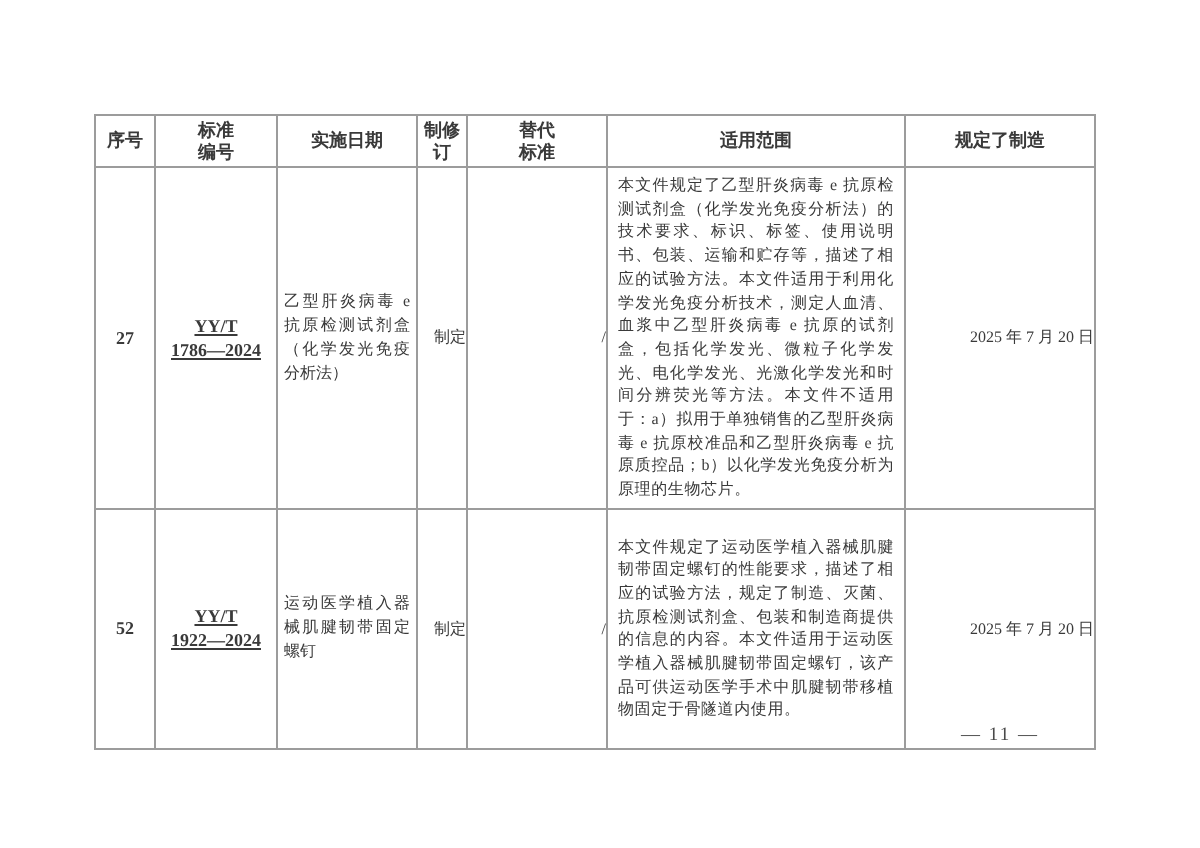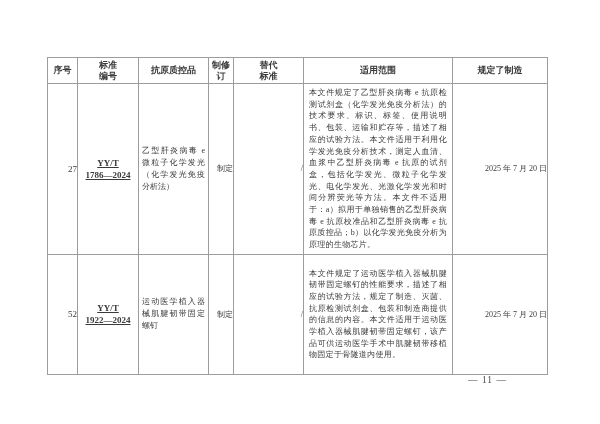--- a/index.html
+++ b/index.html
@@ -32,22 +32,22 @@
   tr.row-28 { height: 120px; }
   .std-table th {
     font-size: 9px;
     font-weight: bold;
     text-align: center;
     white-space: pre-line;
     line-height: 11px;
   }
   td.c-seq {
     font-size: 9px;
-    font-weight: normal;
-    text-align: right;
+    font-weight: bold;
+    text-align: center;
   }
   td.c-stdno {
     font-size: 9px;
     font-weight: bold;
     text-align: center;
     white-space: pre-line;
     line-height: 12px;
     text-decoration: underline;
   }
   td.c-name {
@@ -67,23 +67,23 @@
     line-height: 11.7px;
     letter-spacing: 0.3px;
   }
   td.c-date {
     font-size: 8px;
     text-align: right;
     white-space: nowrap;
   }
   .page-number {
     position: absolute;
-    left: 468px; top: 375px;
+    left: 468px; top: 363px;
     width: 64px;
-    text-align: left;
+    text-align: center;
     font-size: 9.5px;
     color: #4a4a4a;
     letter-spacing: 1px;
   }
 </style>
 </head>
 <body>
 
 <div class="page">
 
@@ -95,35 +95,35 @@
       <col style="width:25px">
       <col style="width:70px">
       <col style="width:149px">
       <col style="width:95px">
     </colgroup>
     <thead>
       <tr>
         <th>序号</th>
         <th>标准
 编号</th>
-        <th>抗原质控品</th>
+        <th>实施日期</th>
         <th>制修
 订</th>
         <th>替代
 标准</th>
         <th>适用范围</th>
         <th>规定了制造</th>
       </tr>
     </thead>
     <tbody>
       <tr class="row-27">
         <td class="c-seq">27</td>
         <td class="c-stdno">YY/T
 1786—2024</td>
-        <td class="c-name">乙型肝炎病毒 e 微粒子化学发光（化学发光免疫分析法）</td>
+        <td class="c-name">乙型肝炎病毒 e 抗原检测试剂盒（化学发光免疫分析法）</td>
         <td class="c-rev">制定</td>
         <td class="c-repl">/</td>
         <td class="c-scope">本文件规定了乙型肝炎病毒 e 抗原检测试剂盒（化学发光免疫分析法）的技术要求、标识、标签、使用说明书、包装、运输和贮存等，描述了相应的试验方法。本文件适用于利用化学发光免疫分析技术，测定人血清、血浆中乙型肝炎病毒 e 抗原的试剂盒，包括化学发光、微粒子化学发光、电化学发光、光激化学发光和时间分辨荧光等方法。本文件不适用于：a）拟用于单独销售的乙型肝炎病毒 e 抗原校准品和乙型肝炎病毒 e 抗原质控品；b）以化学发光免疫分析为原理的生物芯片。</td>
         <td class="c-date">2025 年 7 月 20 日</td>
       </tr>
       <tr class="row-28">
         <td class="c-seq">52</td>
         <td class="c-stdno">YY/T
 1922—2024</td>
         <td class="c-name">运动医学植入器械肌腱韧带固定螺钉</td>

